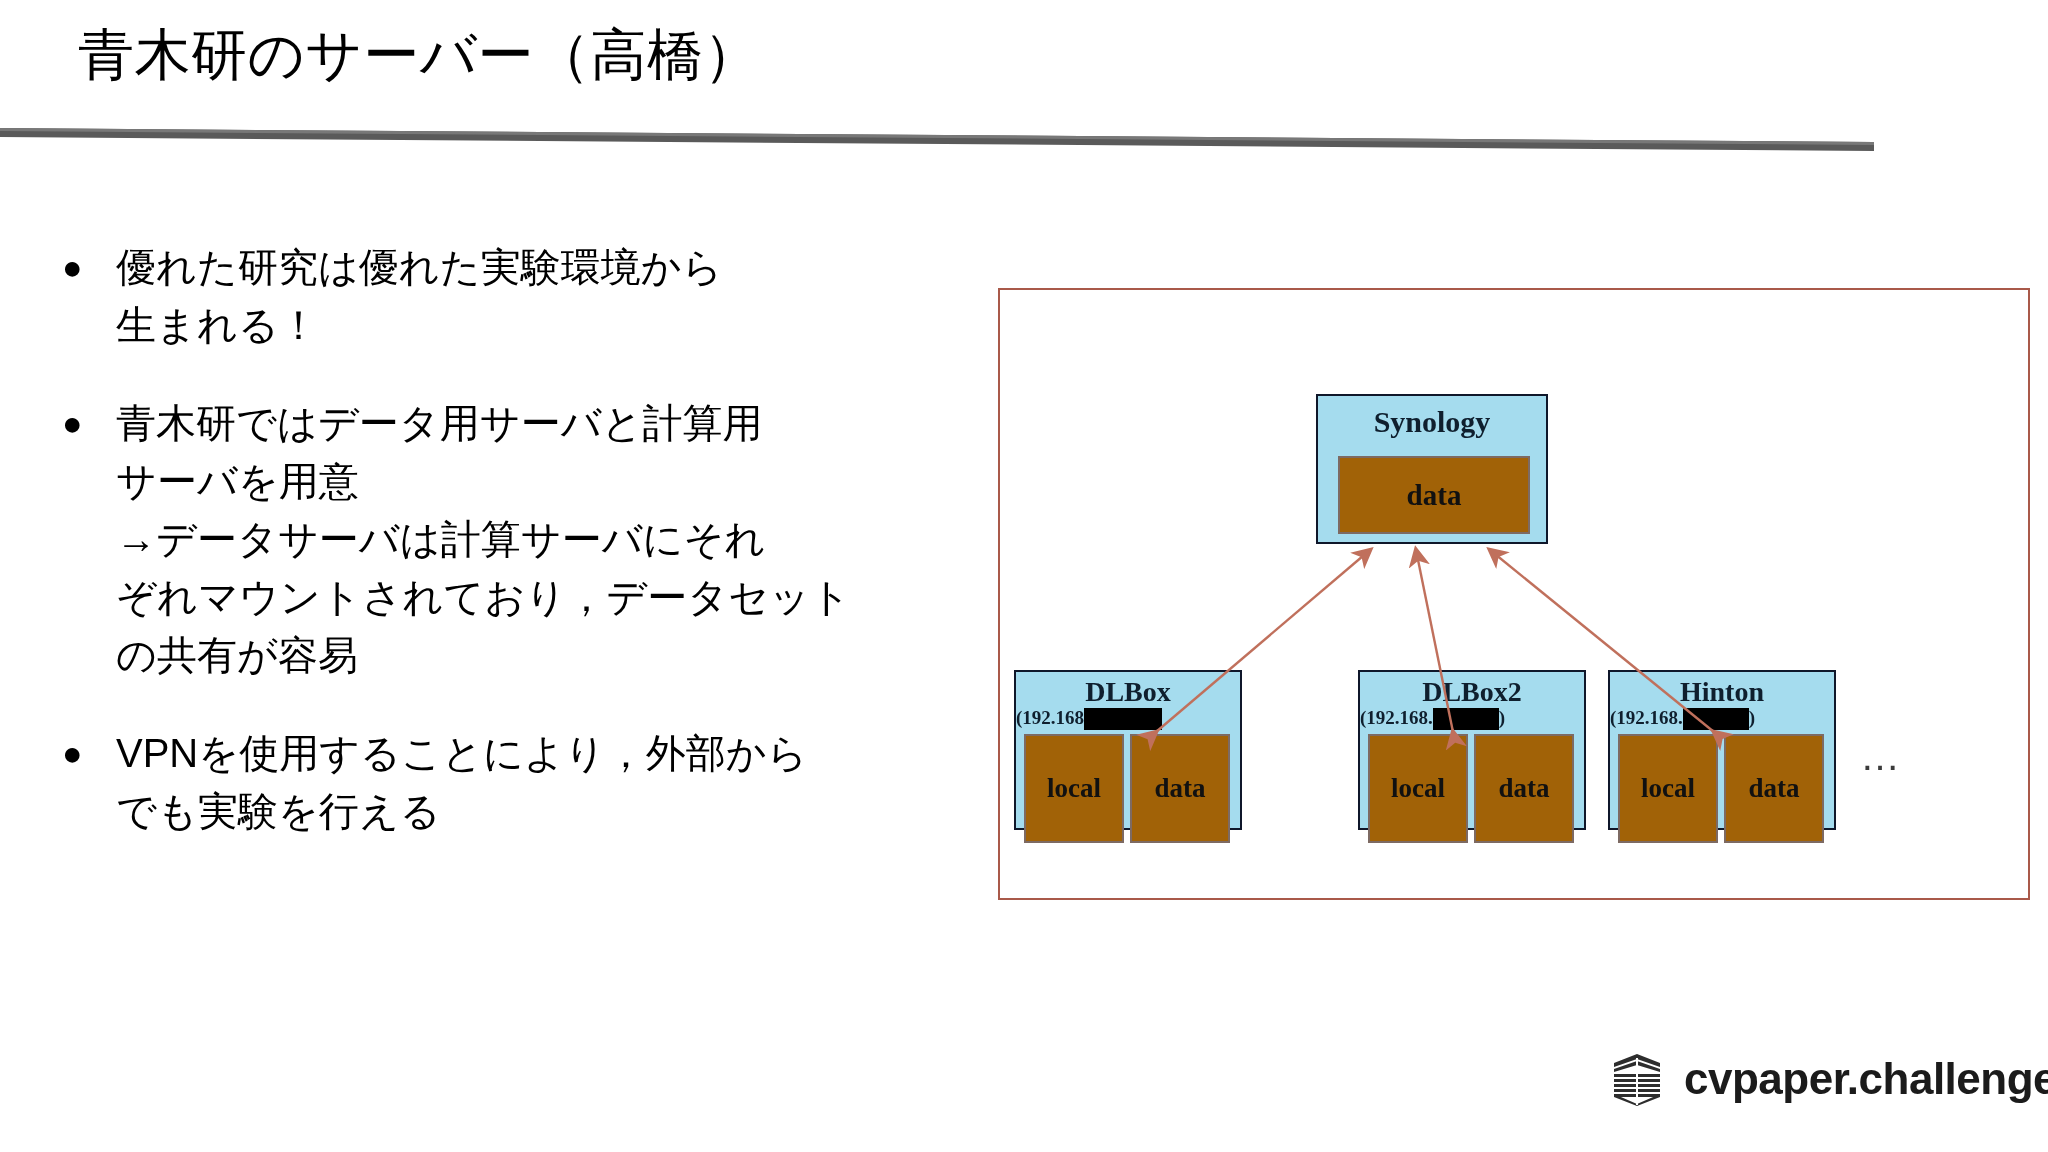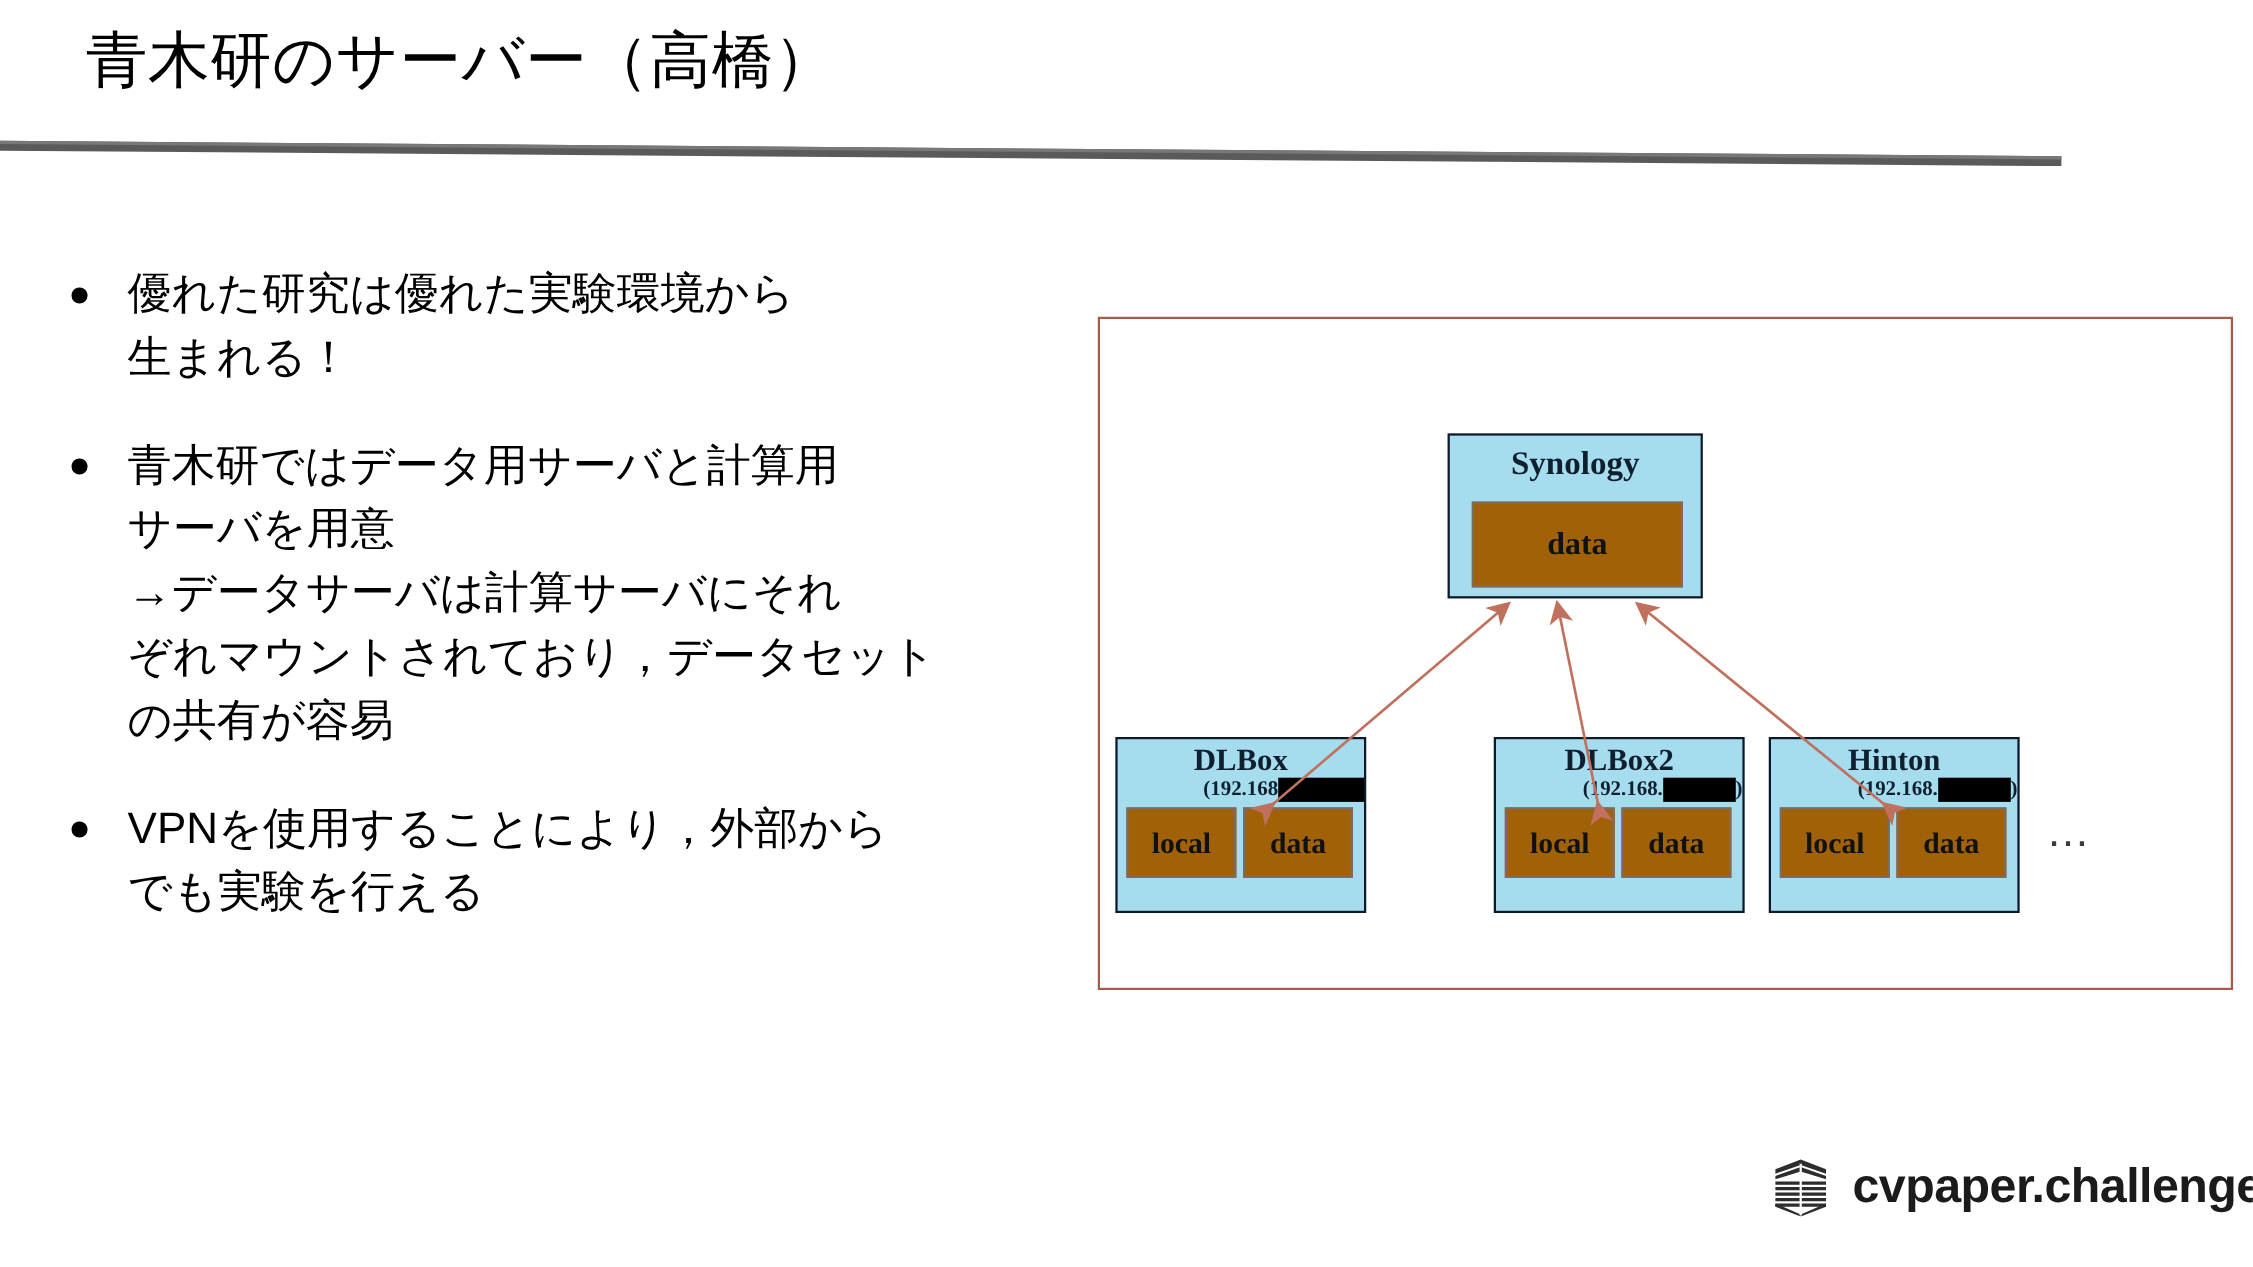--- a/index.html
+++ b/index.html
@@ -112,21 +112,21 @@
     z-index: 3;
   }
   .node-title {
     text-align: center;
     font-family: "Liberation Serif", "DejaVu Serif", serif;
     font-weight: bold;
     color: #0f1f2e;
     white-space: nowrap;
   }
   .node-ip {
-    text-align: right;
+    text-align: left;
     font-family: "Liberation Serif", "DejaVu Serif", serif;
     font-weight: bold;
     font-size: 19px;
     color: #0f1f2e;
     white-space: nowrap;
     position: relative;
   }
   .redaction {
     display: inline-block;
     background: #000000;
@@ -180,21 +180,21 @@
     font-size: 28px;
     margin-top: 5px;
     line-height: 1.05;
   }
   .server-box .node-ip {
     margin-top: 1px;
   }
   .server-box .inner-box {
     top: 62px;
     width: 100px;
-    height: 64px;
+    height: 109px;
     font-size: 27px;
   }
   .server-box .inner-local { left: 8px; }
   .server-box .inner-data  { left: 114px; }
 
   #ellipsis {
     position: absolute;
     left: 862px;
     top: 478px;
     font-size: 40px;

